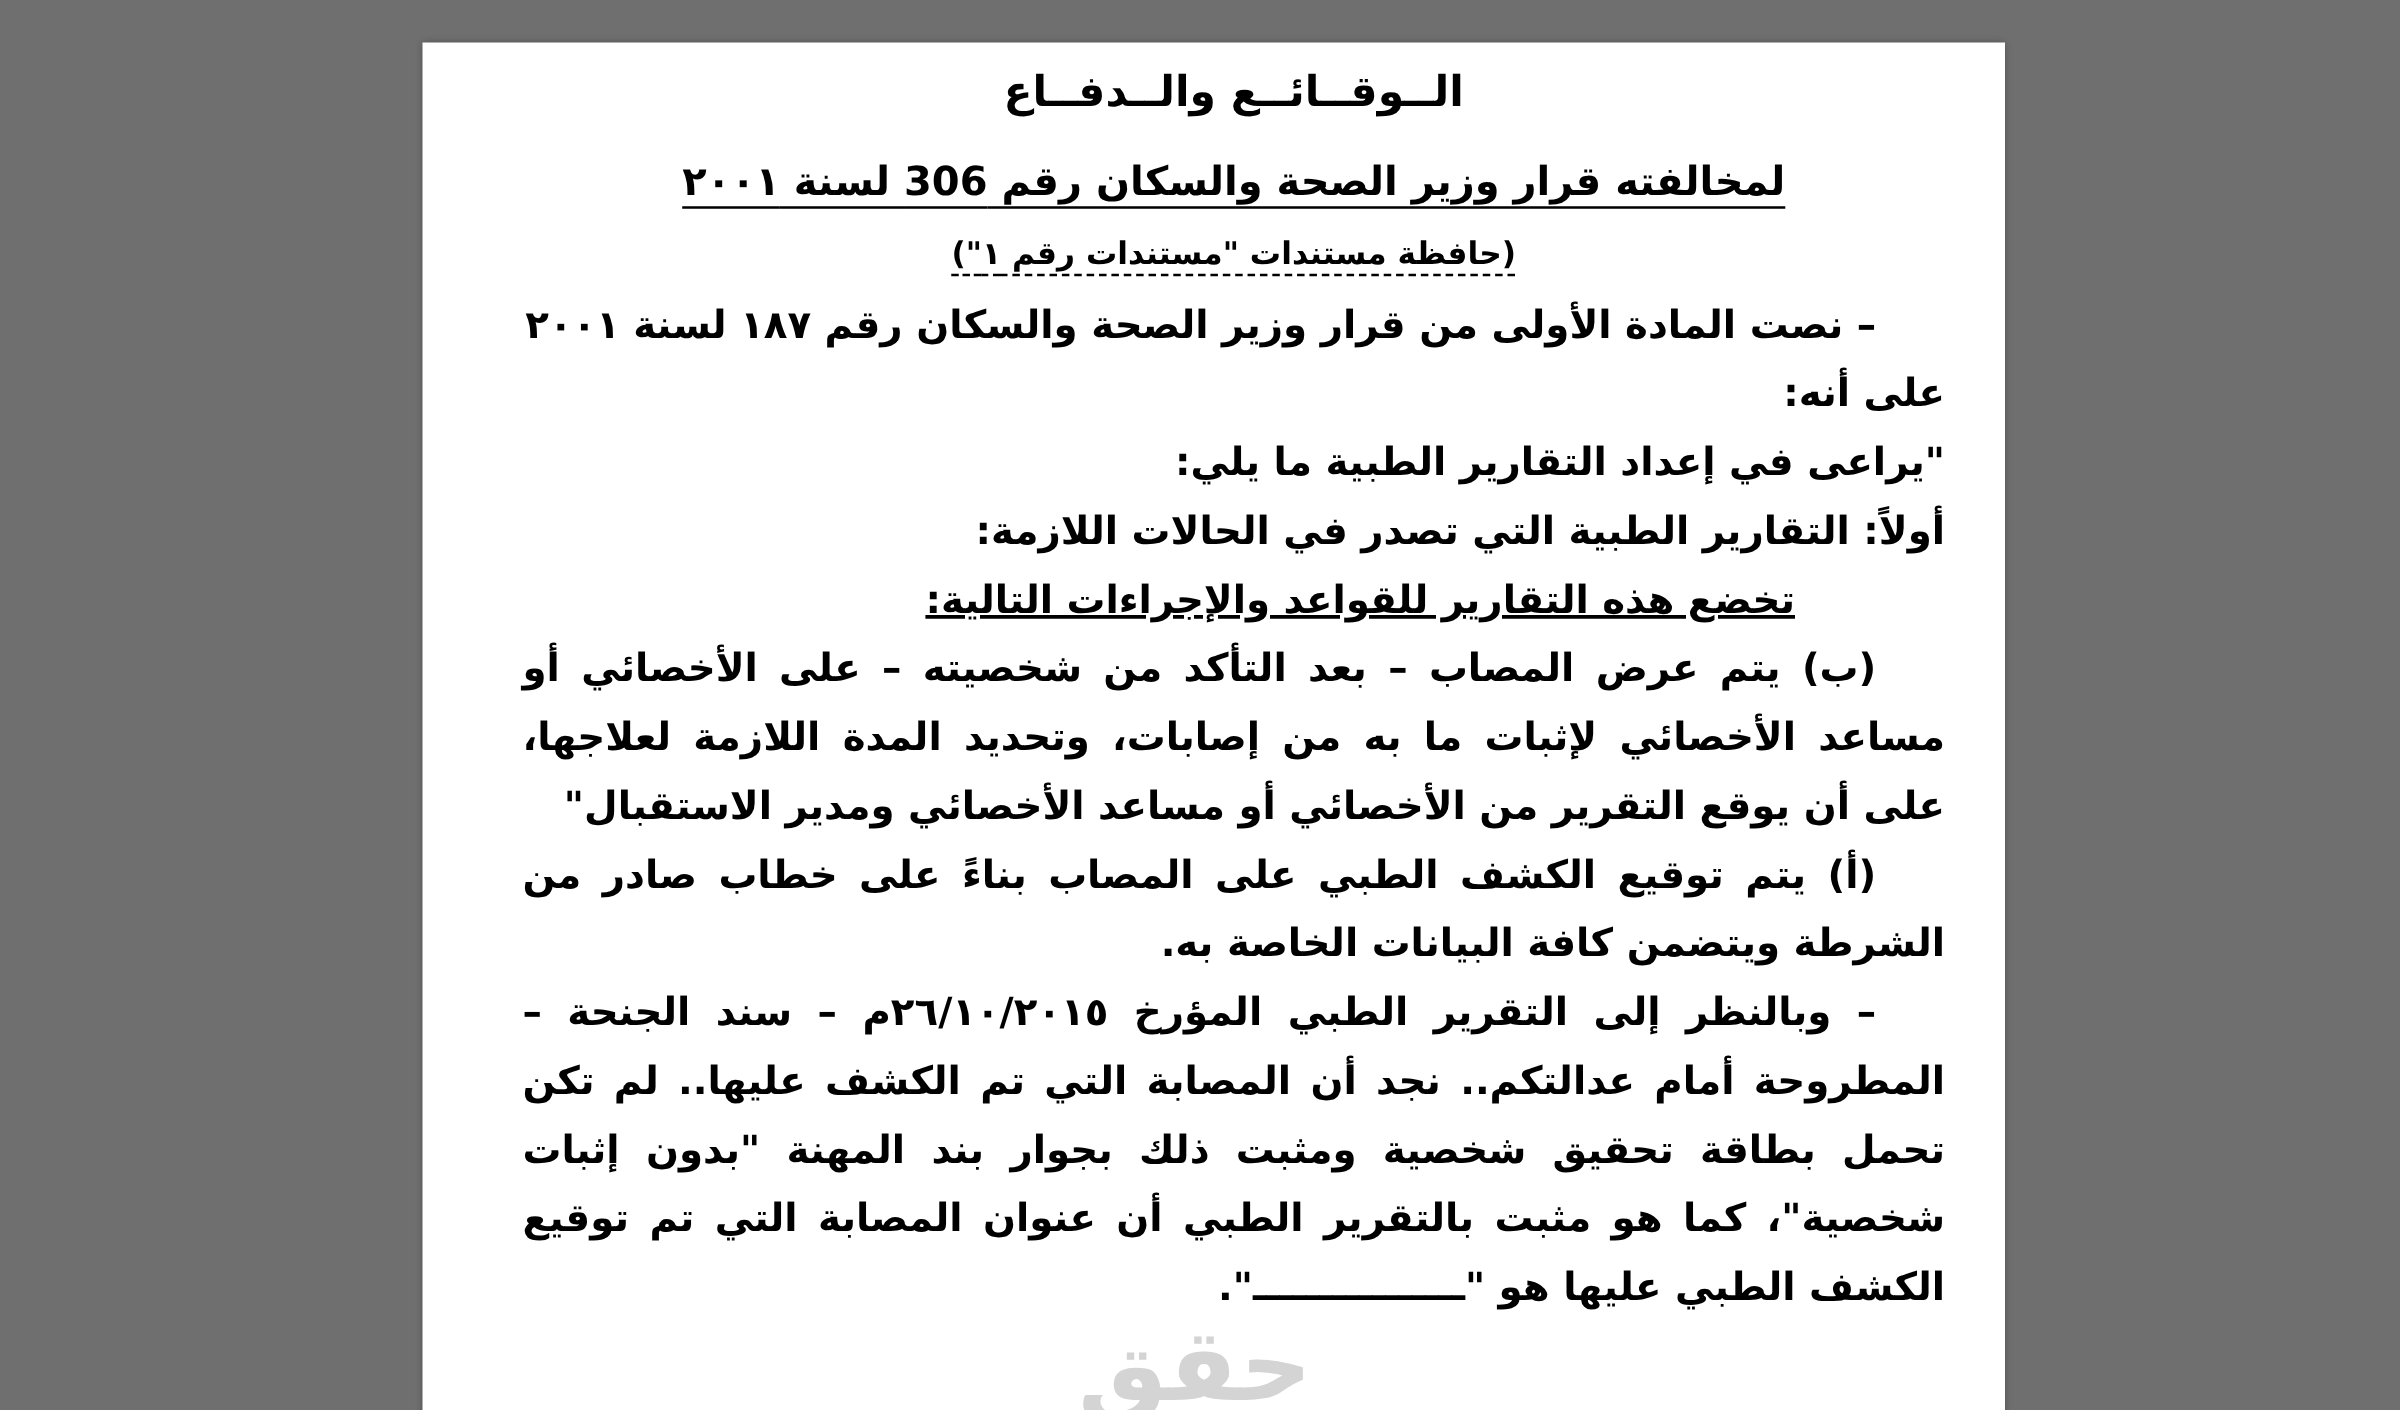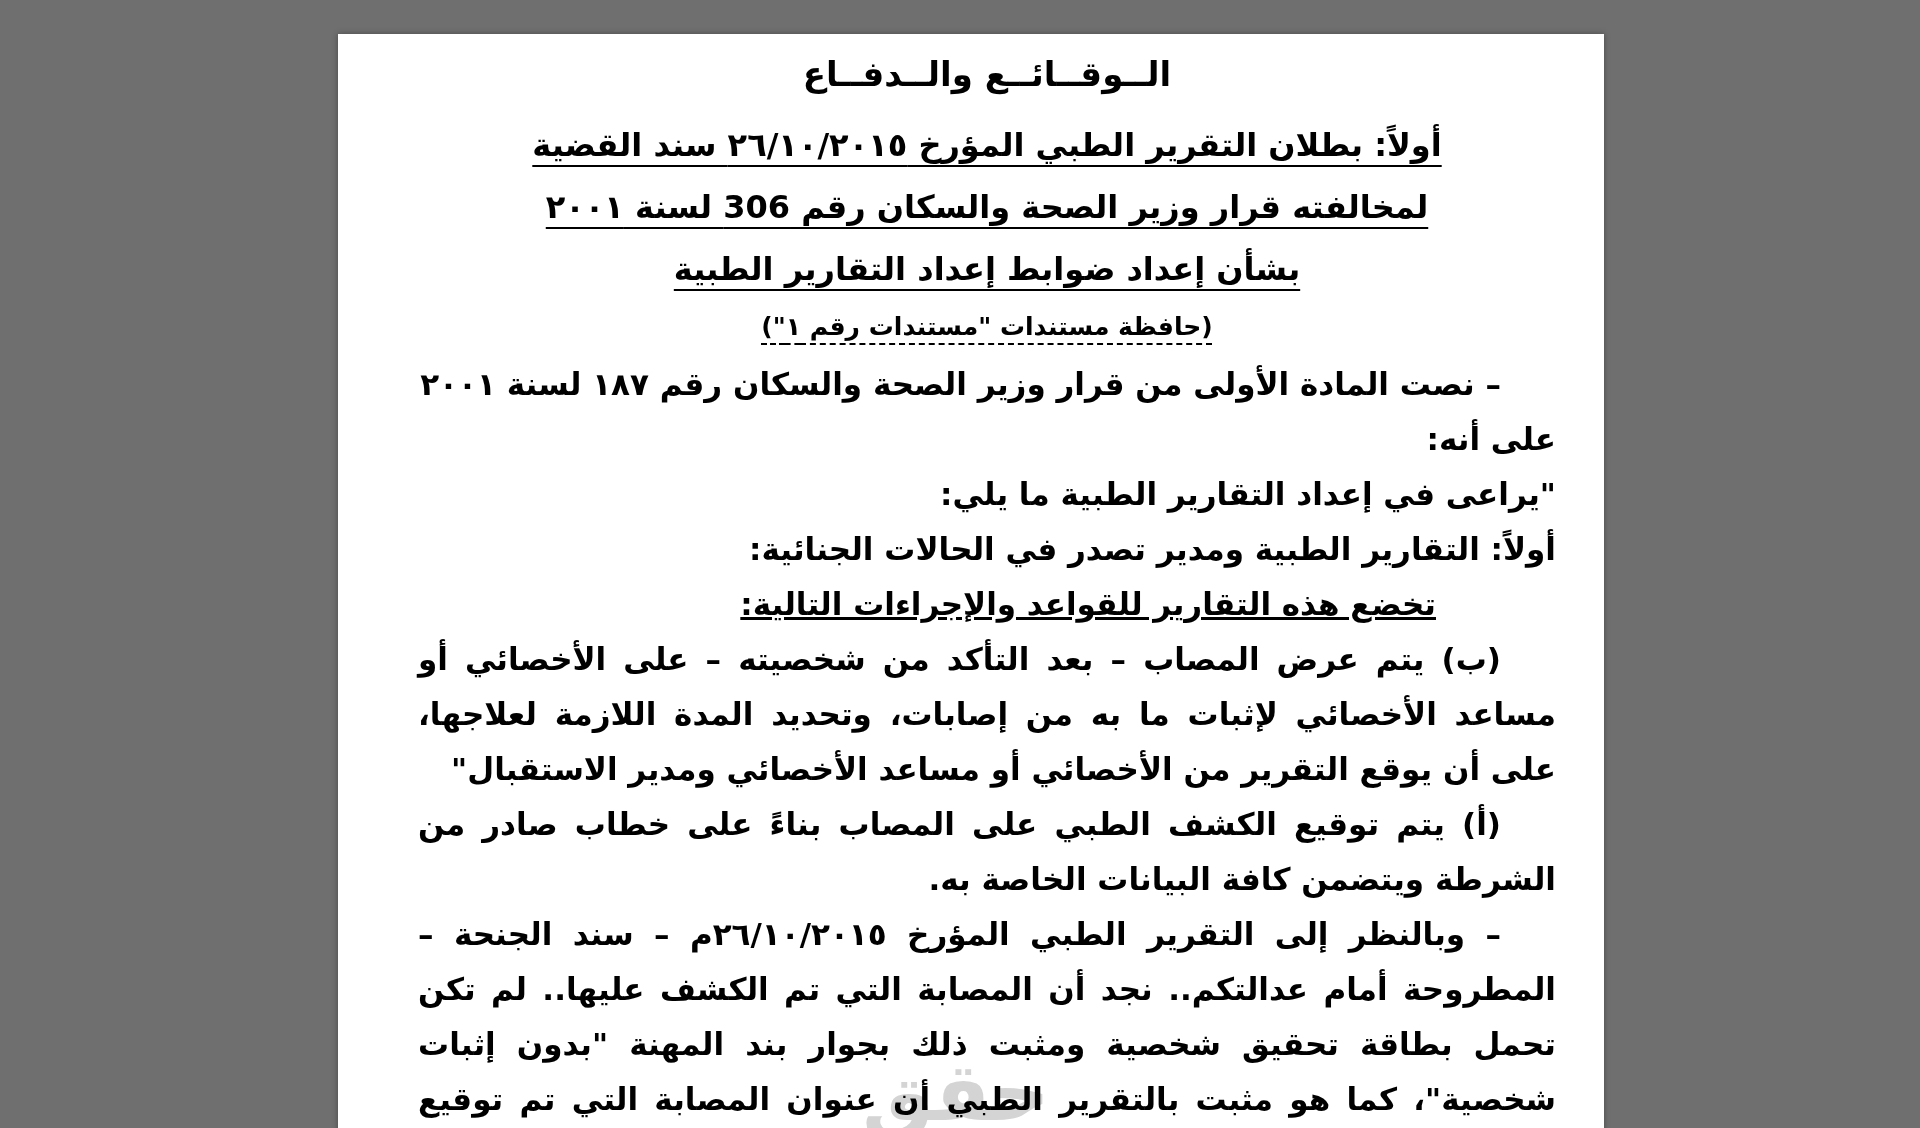--- a/index.html
+++ b/index.html
@@ -102,37 +102,35 @@
 <body>
 
 <div class="stage">
 
   <div class="doc-page">
 
     <div class="watermark">حقق</div>
 
     <h1 class="doc-title">الــوقــائــع والــدفــاع</h1>
 
-    <h2 class="doc-heading">أولاً: بطلان التقرير الطبي المؤرخ ٢٦/١٠/٢٠١٥ سند القضية</h2>
 
     <h2 class="doc-heading">لمخالفته قرار وزير الصحة والسكان رقم 306 لسنة ٢٠٠١</h2>
 
-    <h2 class="doc-heading">بشأن إعداد ضوابط إعداد التقارير الطبية</h2>
 
     <div class="doc-subheading">
       <span class="dashed-underline">(حافظة مستندات "مستندات رقم ١")</span>
     </div>
 
     <div class="doc-body">
 
       <p class="indent">– نصت المادة الأولى من قرار وزير الصحة والسكان رقم ١٨٧ لسنة ٢٠٠١ على أنه:</p>
 
       <p>"يراعى في إعداد التقارير الطبية ما يلي:</p>
 
-      <p>أولاً: التقارير الطبية ومدير تصدر في الحالات الجنائية:</p>
+      <p>أولاً: التقارير الطبية التي تصدر في الحالات اللازمة:</p>
 
       <p class="indent-lg">تخضع هذه التقارير للقواعد والإجراءات التالية:</p>
 
       <p class="justify indent">(ب) يتم عرض المصاب – بعد التأكد من شخصيته – على الأخصائي أو مساعد الأخصائي لإثبات ما به من إصابات، وتحديد المدة اللازمة لعلاجها، على أن يوقع التقرير من الأخصائي أو مساعد الأخصائي ومدير الاستقبال"</p>
 
       <p class="justify indent">(أ) يتم توقيع الكشف الطبي على المصاب بناءً على خطاب صادر من الشرطة ويتضمن كافة البيانات الخاصة به.</p>
 
       <p class="justify indent">– وبالنظر إلى التقرير الطبي المؤرخ ٢٦/١٠/٢٠١٥م – سند الجنحة – المطروحة أمام عدالتكم.. نجد أن المصابة التي تم الكشف عليها.. لم تكن تحمل بطاقة تحقيق شخصية ومثبت ذلك بجوار بند المهنة "بدون إثبات شخصية"، كما هو مثبت بالتقرير الطبي أن عنوان المصابة التي تم توقيع الكشف الطبي عليها هو "ــــــــــــــــ".</p>
 
     </div>

